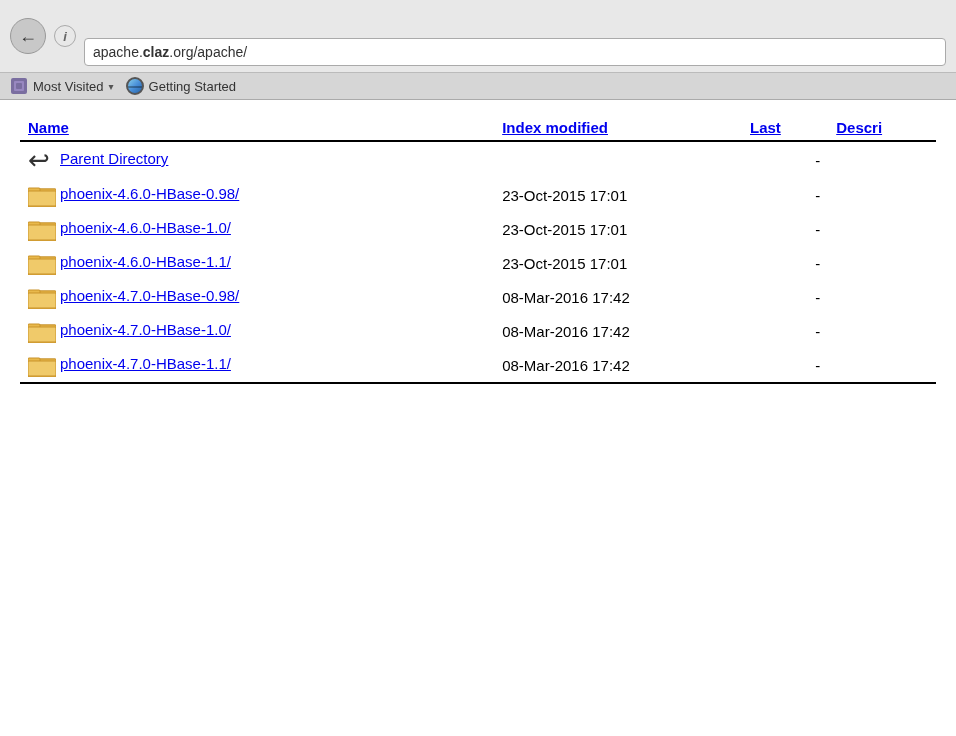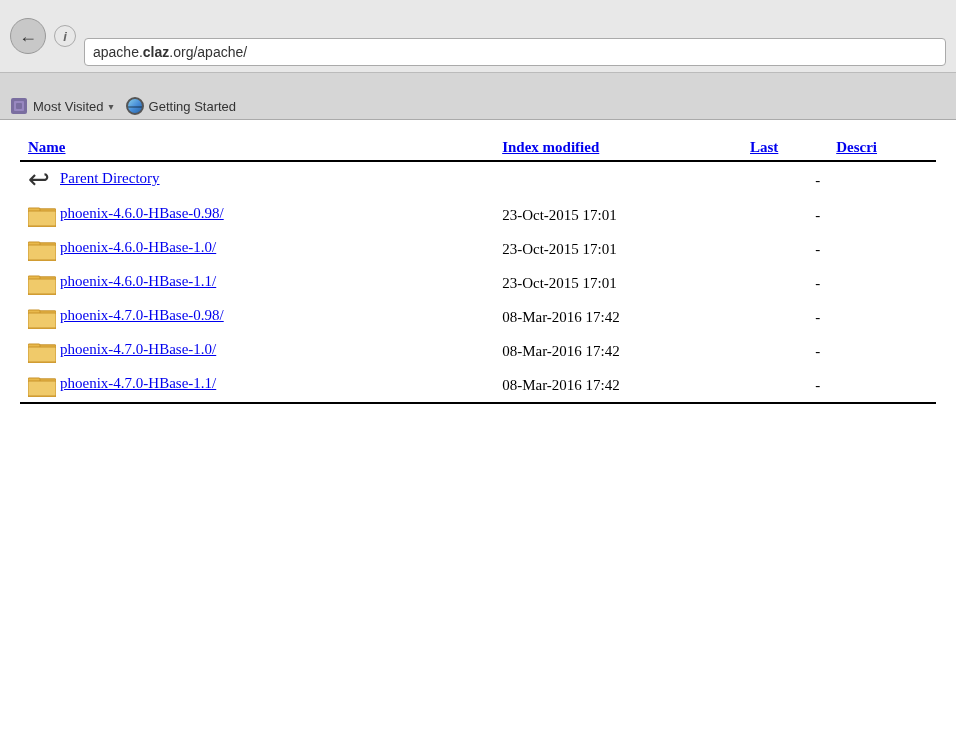--- a/index.html
+++ b/index.html
@@ -75,21 +75,20 @@
     .address-bar span.bold {
       font-weight: bold;
     }
 
     .bookmarks-bar {
       display: flex;
       align-items: center;
       padding: 4px 10px;
       gap: 12px;
       background: #d6d6d6;
-      margin-top: 20px;
     }
 
     .bookmark-item {
       display: flex;
       align-items: center;
       gap: 5px;
       font-size: 13px;
       color: #333;
       cursor: pointer;
     }
@@ -142,21 +141,21 @@
       font-weight: bold;
       font-family: Times New Roman, serif;
       margin-bottom: 20px;
       color: #000;
     }
 
     
     .dir-table {
       width: 100%;
       border-collapse: collapse;
-      font-family: Liberation Serif, serif;
+      font-family: Liberation Sans, sans-serif;
       font-size: 15px;
     }
 
     .dir-table thead tr th {
       text-align: left;
       padding: 4px 8px;
       border-bottom: 2px solid #000;
     }
 
     .dir-table thead tr th a {

